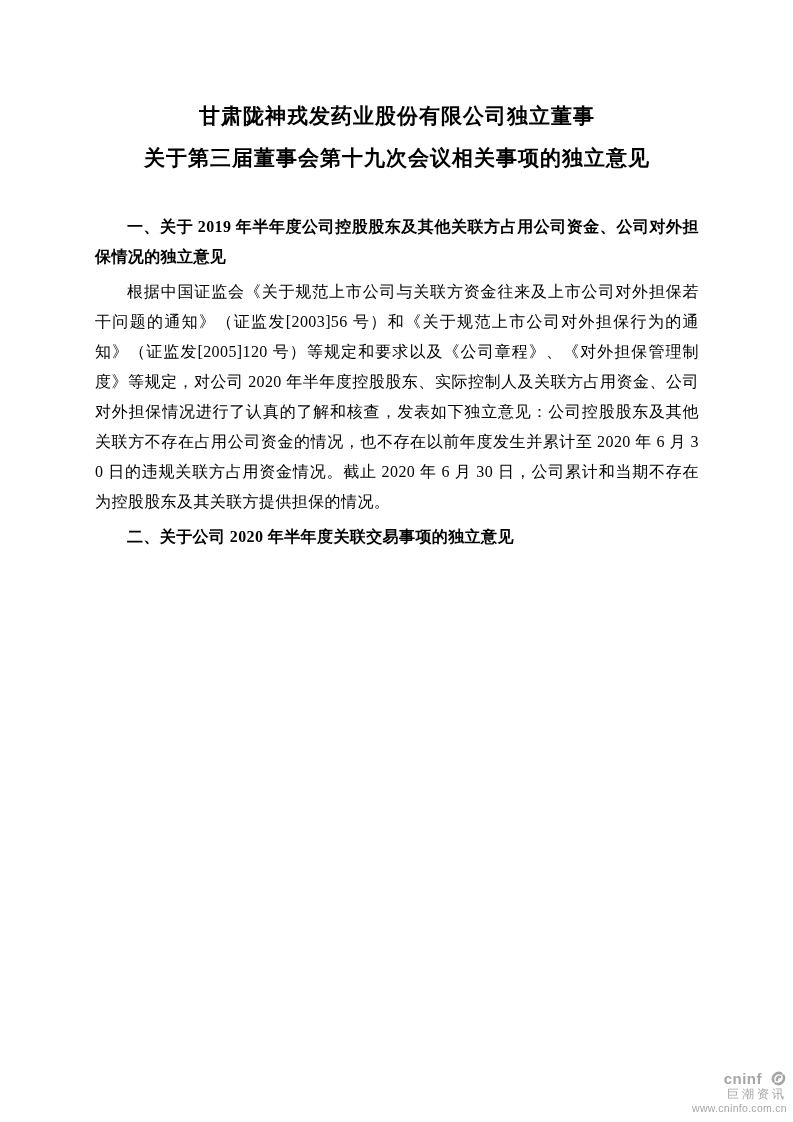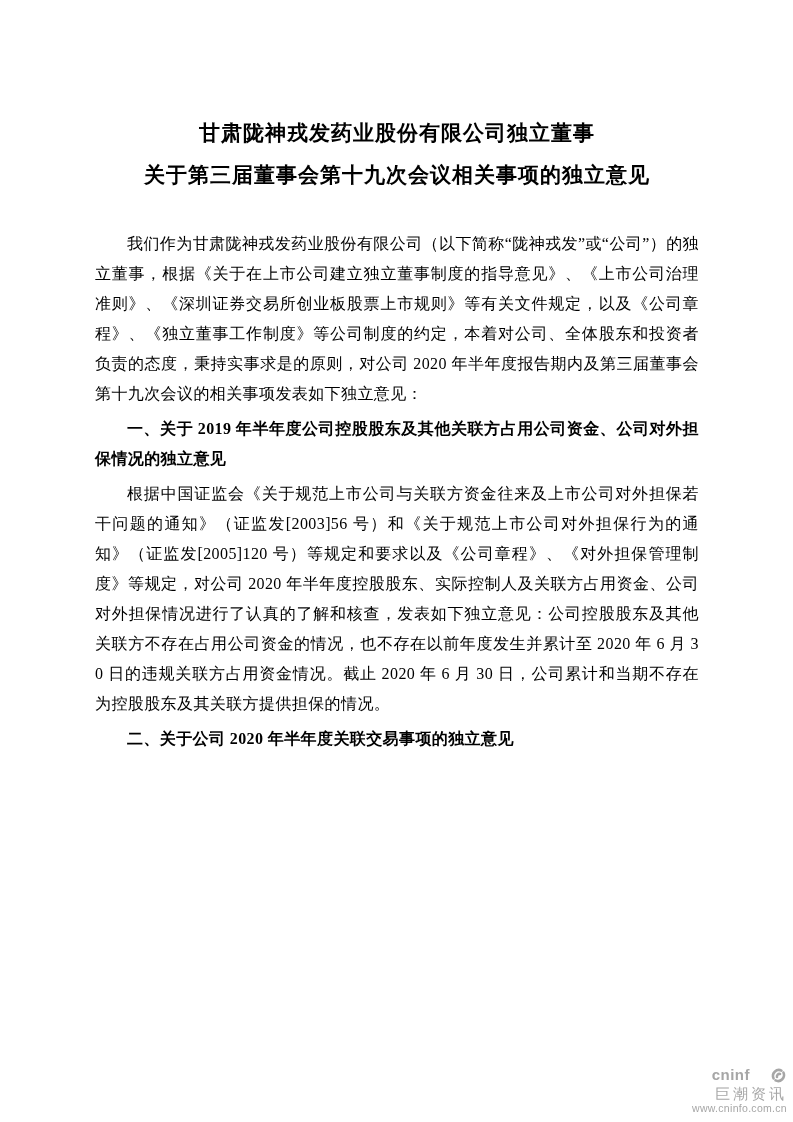--- a/index.html
+++ b/index.html
@@ -11,21 +11,21 @@
     height: 1122px;
     background: #ffffff;
     position: relative;
     overflow: hidden;
     font-family: "Liberation Serif", "DejaVu Serif", serif;
     color: #000000;
   }
   .page-content {
     position: absolute;
     left: 95px;
-    top: 112px;
+    top: 95px;
     width: 604px;
   }
   .doc-title {
     margin: 0 0 33px 0;
     text-align: center;
     font-size: 21px;
     font-weight: bold;
     line-height: 42px;
     letter-spacing: 1px;
   }
@@ -50,48 +50,47 @@
     right: 6px;
     bottom: 8px;
     text-align: right;
     font-family: "Liberation Sans", sans-serif;
     line-height: 1.15;
   }
   .wm-logo-row {
     display: flex;
     align-items: center;
     justify-content: flex-end;
-    gap: 20px;
+    gap: 8px;
   }
   .wm-logo-text {
     font-size: 15px;
     font-weight: bold;
     letter-spacing: 0.5px;
   }
   .wm-brand-cn {
-    font-size: 15px;
+    font-size: 12px;
     letter-spacing: 3px;
     margin-top: 1px;
   }
   .wm-url {
     font-size: 10.5px;
     margin-top: 0;
     letter-spacing: 0.3px;
   }
 </style>
 </head>
 <body>
 
 <div class="page-content">
   <h1 class="doc-title">
     <span>甘肃陇神戎发药业股份有限公司独立董事</span>
     <span>关于第三届董事会第十九次会议相关事项的独立意见</span>
   </h1>
   <div class="doc-body" id="doc-body">
-      <p class="paragraph">我们作为甘肃陇神戎发药业股份有限公司（以下简称“陇神戎发”或“公司”）的独立董事，根据《关于在上市公司建立独立董事制度的指导意见》、《上市公司治理准则》、《深圳证券交易所创业板股票上市规则》等有关文件规定，以及《公司章程》、《独立董事工作制度》等公司制度的约定，本着对公司、全体股东和投资者负责的态度，秉持实事求是的原则，对公司 2020 年半年度报告期内及第三届董事会第十九次会议的相关事项发表如下独立意见：</p>
       <p class="heading">一、关于 2019 年半年度公司控股股东及其他关联方占用公司资金、公司对外担保情况的独立意见</p>
       <p class="paragraph">根据中国证监会《关于规范上市公司与关联方资金往来及上市公司对外担保若干问题的通知》（证监发[2003]56 号）和《关于规范上市公司对外担保行为的通知》（证监发[2005]120 号）等规定和要求以及《公司章程》、《对外担保管理制度》等规定，对公司 2020 年半年度控股股东、实际控制人及关联方占用资金、公司对外担保情况进行了认真的了解和核查，发表如下独立意见：公司控股股东及其他关联方不存在占用公司资金的情况，也不存在以前年度发生并累计至 2020 年 6 月 30 日的违规关联方占用资金情况。截止 2020 年 6 月 30 日，公司累计和当期不存在为控股股东及其关联方提供担保的情况。</p>
       <p class="heading">二、关于公司 2020 年半年度关联交易事项的独立意见</p>
     </div>
 </div>
 
 <div class="watermark" style="color: rgb(166, 166, 166);">
   <div class="wm-logo-row">
     <span class="wm-logo-text" style="color: rgb(166, 166, 166);">cninf</span>
     <span>

